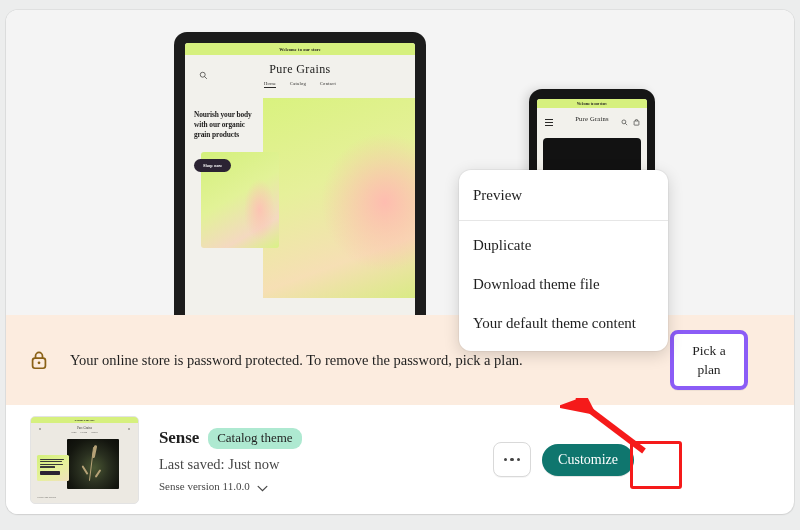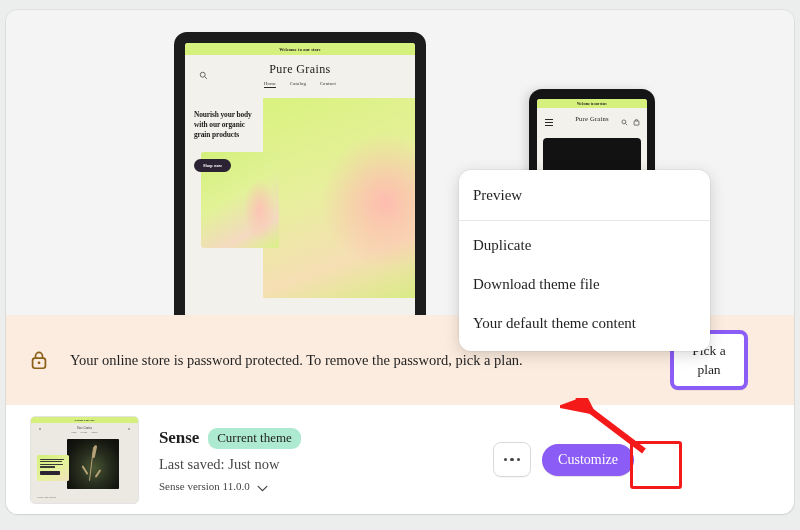--- a/index.html
+++ b/index.html
@@ -179,28 +179,28 @@
   .chev{width:11px;height:7px;}
 
   .row-actions{display:flex;align-items:center;gap:11px;position:relative;}
   .more-btn{
     width:36px;height:33px;border:1px solid #d9d9d9;border-radius:8px;background:#fff;
     display:flex;align-items:center;justify-content:center;gap:3px;cursor:pointer;
     box-shadow:0 1px 0 rgba(0,0,0,.04);
   }
   .more-btn i{width:3.4px;height:3.4px;border-radius:50%;background:#454545;display:block;}
   .customize-btn{
-    background:#8b5cf6;color:#ffffff;font-size:14px;border-radius:16px;
+    background:#0f766e;color:#ffffff;font-size:14px;border-radius:16px;
     padding:8px 16px;cursor:pointer;white-space:nowrap;
     box-shadow:0 1px 0 rgba(0,0,0,.1);
   }
 
   
   .dropdown{
-    position:absolute;left:459px;top:170px;width:251px;
+    position:absolute;left:459px;top:170px;width:209px;
     background:#ffffff;border-radius:12px;
     box-shadow:0 4px 16px rgba(0,0,0,.16), 0 0 0 1px rgba(0,0,0,.04);
     padding:6px 0 8px 0;z-index:40;
   }
   .dd-item{
     font-size:15px;color:#1f1f1f;padding:11px 14px;cursor:pointer;
     white-space:nowrap;
   }
   .dd-sep{height:1px;background:#e6e6e6;margin:5px 0;}
 
@@ -312,21 +312,21 @@
               <i style="width:62%"></i>
             </div>
           <div class="t-btn"></div>
         </div>
         <div class="t-foot">Features and products</div>
       </div>
 
       <div class="theme-info">
         <div class="theme-name-row">
           <span class="theme-name">Sense</span>
-          <span class="badge-current">Current theme</span>
+          <span class="badge-current">Catalog theme</span>
         </div>
         <div class="theme-sub">Last saved: Just now</div>
         <div class="theme-version">
           <span>Sense version 11.0.0</span>
           <span class="chev">
             <svg viewBox="0 0 12 8" width="11" height="7">
                 <path d="M1 1.6L6 6.4 11 1.6" fill="none" stroke="#474747" stroke-width="1.4" stroke-linecap="round"></path>
               </svg>
           </span>
         </div>

